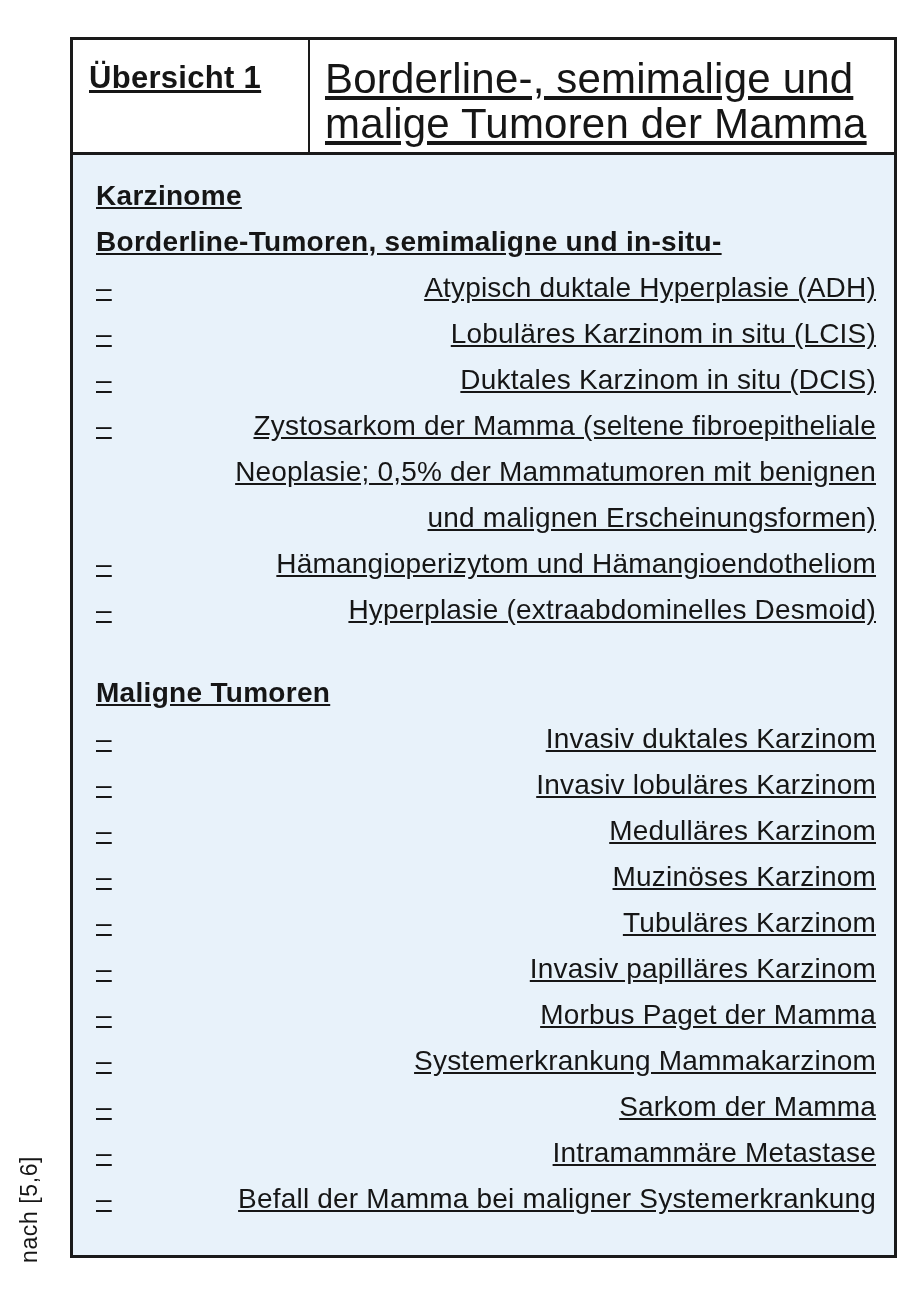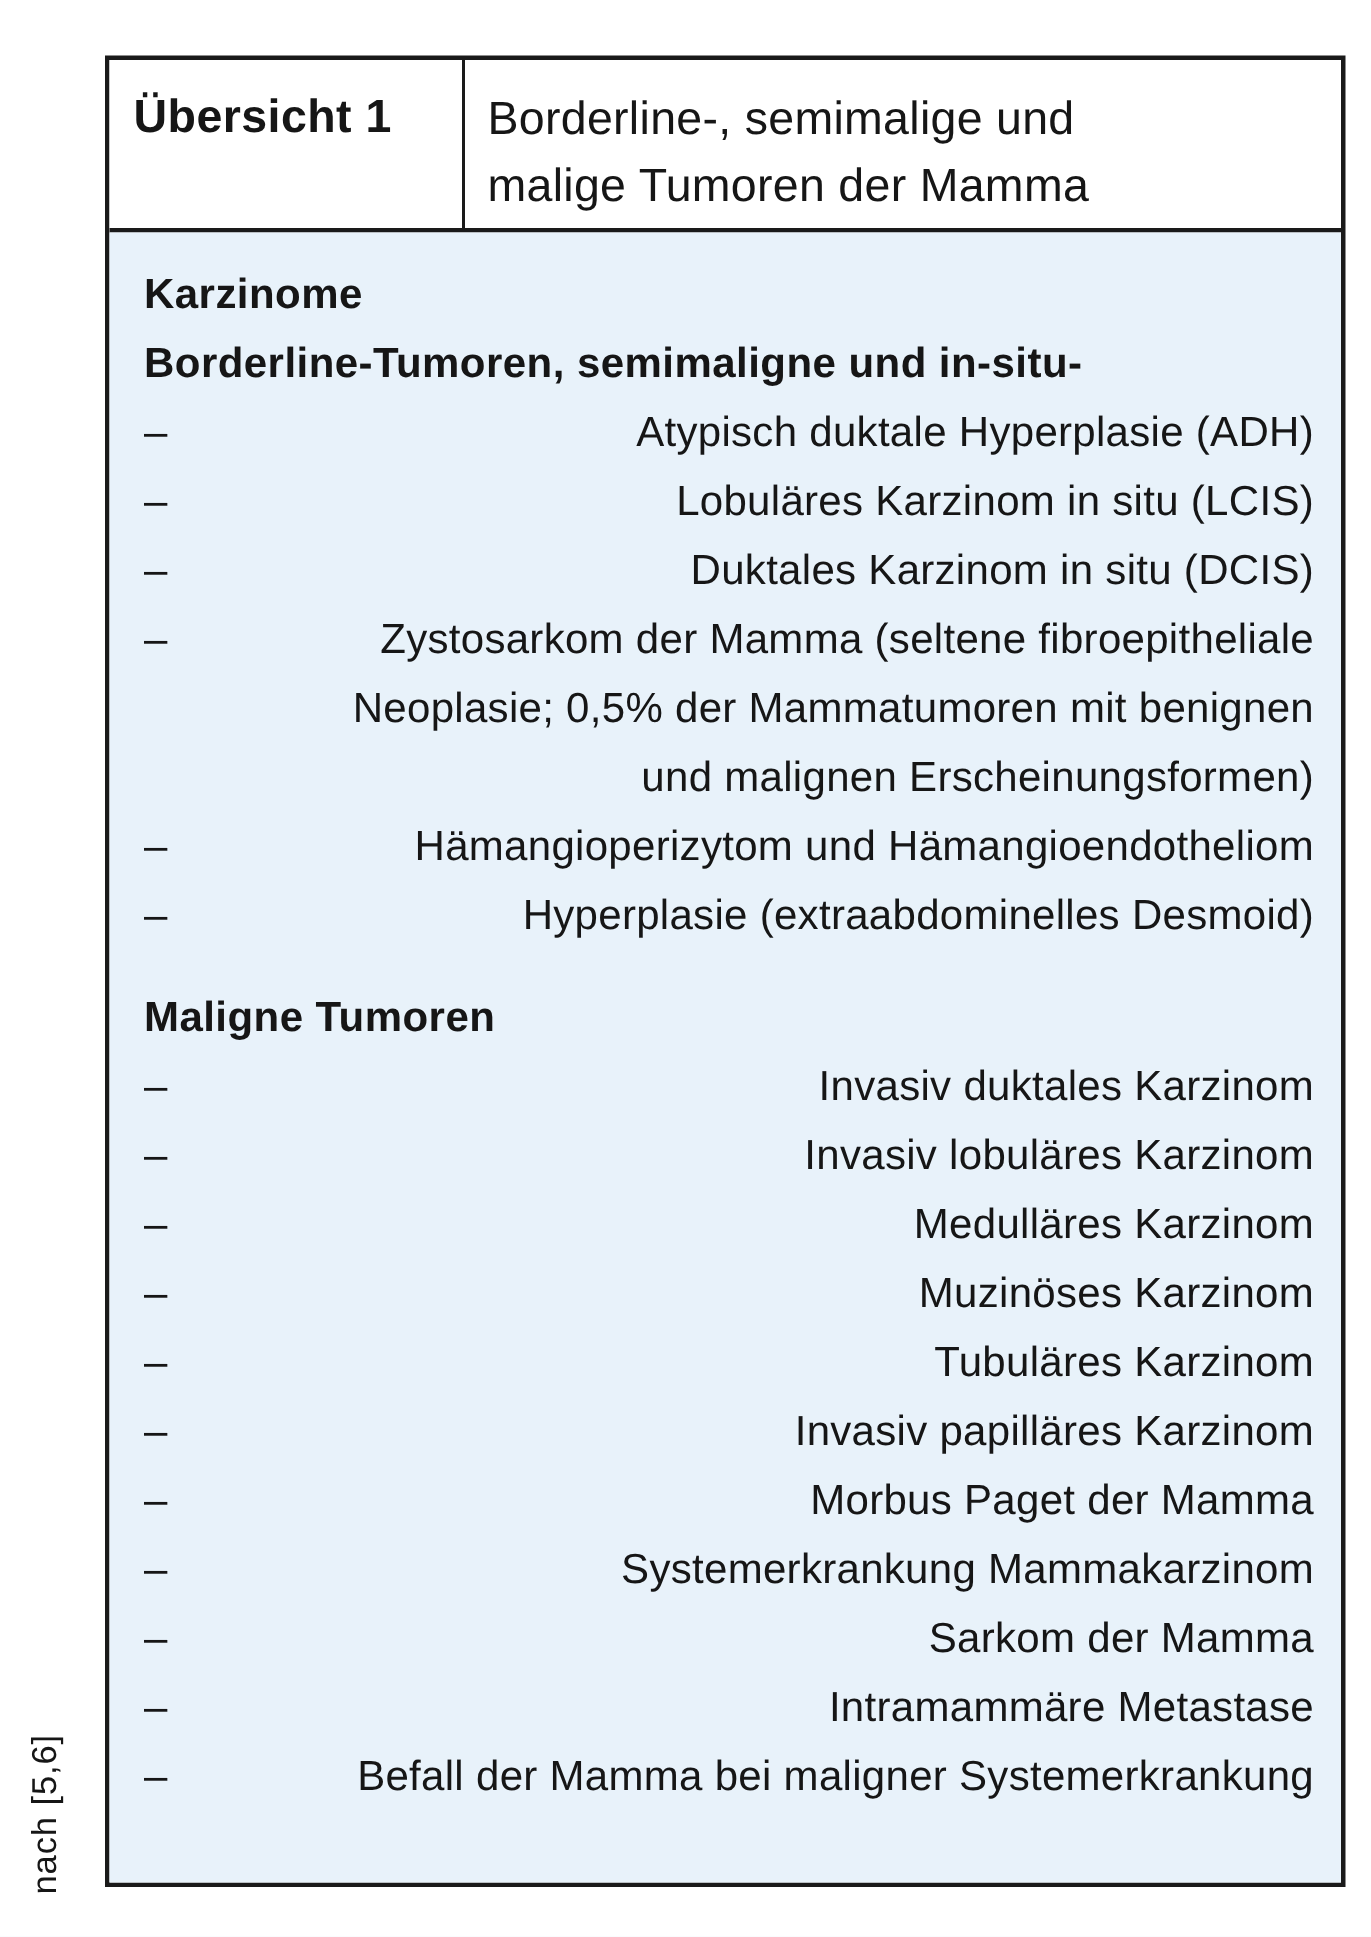--- a/index.html
+++ b/index.html
@@ -18,53 +18,54 @@
     overflow: hidden;
   }
   .overview-box {
     position: absolute;
     left: 70px; top: 37px;
     width: 827px; height: 1221px;
     border: 3px solid var(--border);
     background: var(--header-bg);
     display: flex;
     flex-direction: column;
+    text-decoration: underline;
   }
   .box-header {
     flex: none;
     height: 115px;
     display: flex;
     border-bottom: 3px solid var(--border);
     background: var(--header-bg);
   }
   .header-label-cell {
     flex: none;
     width: 237px;
     border-right: 2px solid var(--border);
     padding: 20px 8px 0 16px;
     font-size: 31px;
     font-weight: bold;
     letter-spacing: 0.3px;
   }
   .header-title-cell {
     flex: 1;
     padding: 16px 10px 0 15px;
-    font-size: 31px;
+    font-size: 42px;
     line-height: 45px;
     letter-spacing: 0.2px;
   }
   .box-body {
     flex: 1;
     background: var(--body-bg);
     padding: 18px 18px 0 23px;
     font-size: 28px;
     line-height: 46px;
     letter-spacing: 0.2px;
   }
-  .section + .section { margin-top: 22px; }
+  .section + .section { margin-top: 37px; }
   .section-heading { font-weight: bold; letter-spacing: 0.3px; }
   .list-item { display: flex; align-items: flex-start; }
   .dash {
     flex: none;
     width: 28px;
   }
   .item-text { flex: 1; text-align: right; }
   .source-note {
     position: absolute;
     left: 16px;

